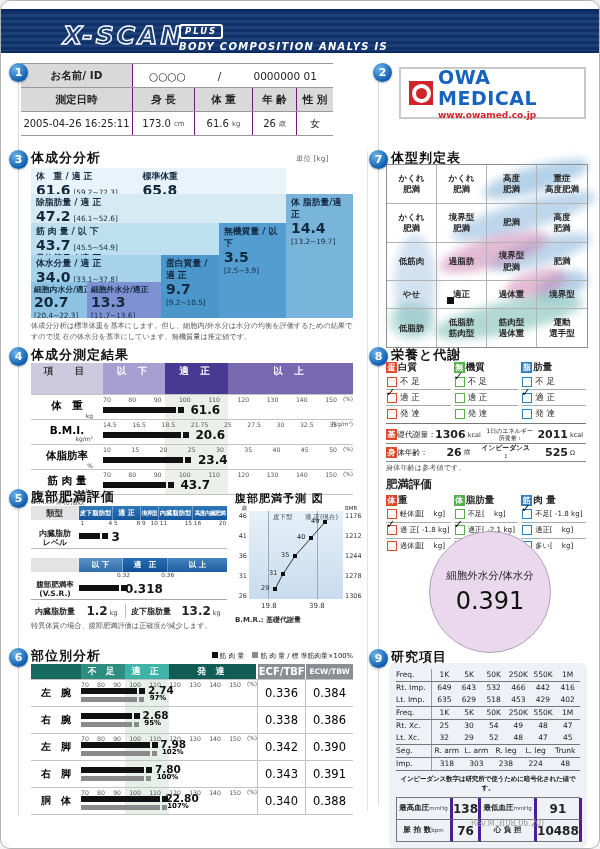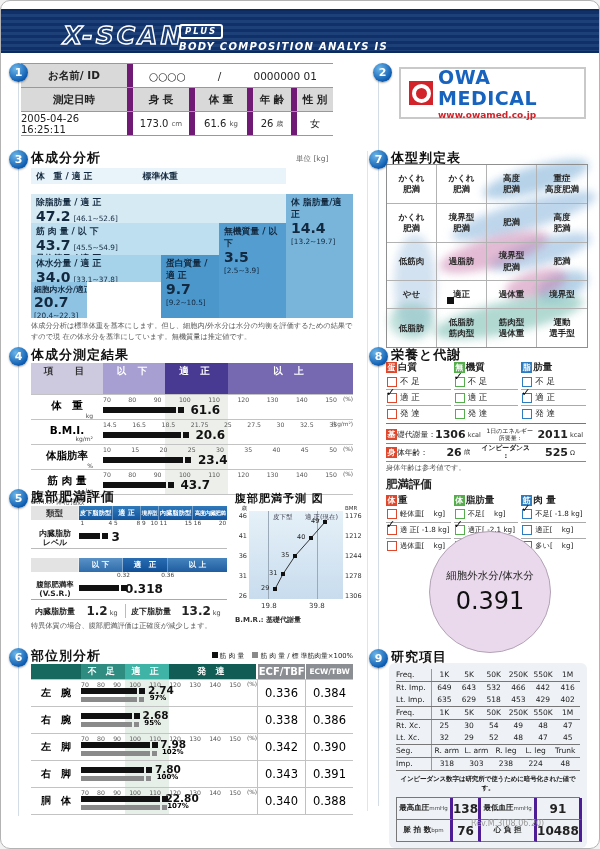--- a/index.html
+++ b/index.html
@@ -10,21 +10,21 @@
   .xscan{position:absolute;left:62px;top:10px;font-size:25px;font-weight:bold;font-style:italic;letter-spacing:3px;color:#1c3f78;-webkit-text-stroke:1.4px #fff;text-shadow:0 0 1px #fff;}
   .plus{position:absolute;left:178px;top:13px;border:2px solid #fff;border-radius:3px;color:#fff;font-size:8.5px;font-weight:bold;font-style:italic;letter-spacing:2px;padding:0 4px;line-height:11px;}
   .subtl{position:absolute;left:178px;top:30px;color:#fff;font-size:10px;font-weight:bold;font-style:italic;letter-spacing:1.3px;}
   .num{position:absolute;width:19px;height:19px;border-radius:50%;background:radial-gradient(circle at 35% 30%,#6cb6e8,#0c5ab0 72%);color:#fff;font-size:11px;font-weight:bold;line-height:19px;text-align:center;box-shadow:0 1px 2px rgba(0,0,0,.35);z-index:5;}
   .vline{position:absolute;width:1px;background:#d4dde6;z-index:0;}
   .st{position:absolute;font-size:13px;font-weight:bold;color:#111;letter-spacing:1px;z-index:2;}
   .small-note{font-size:7.2px;color:#555;line-height:1.5;}
   
   .ptable{border-top:1px solid #999;font-size:10.5px;color:#222;}
   .prow{display:grid;border-bottom:1px solid #999;height:23px;align-items:stretch;}
-  .prow>div{display:flex;align-items:center;justify-content:center;border-right:6px solid #701a75;}
+  .prow>div{display:flex;align-items:center;justify-content:center;border-right:1px solid #701a75;}
   .prow>div:last-child{border-right:none;}
   .plab{background:#d9d9d9;font-weight:bold;}
   .pname{justify-content:space-around!important;}
   .pu{font-size:7px;color:#555;margin-left:3px;}
   
   .owabox{border:2px solid #c9c9c9;background:#fff;display:flex;align-items:center;padding:5px 8px;box-sizing:border-box;}
   .owa-icon{width:24px;height:24px;background:#d2232a;display:inline-flex;align-items:center;justify-content:center;flex:none;}
   .owa-ring{width:11px;height:11px;background:#d2232a;border:4px solid #fff;border-radius:50%;}
   .owa-name{color:#1763be;font-size:19px;font-weight:bold;letter-spacing:.5px;line-height:20px;}
   .owa-url{color:#d2232a;font-size:9px;font-weight:bold;margin-top:1px;}
@@ -184,21 +184,21 @@
     <span style="margin-left:5px;">
       <span class="owa-name">OWA MEDICAL</span>
       <span class="owa-url" style="display:block;">www.owamed.co.jp</span>
     </span>
   </div>
 
   <div class="num" style="left:8px;top:149px;">3</div>
   <div class="st" style="left:30px;top:148px;">体成分分析</div>
   <div class="abs" style="left:295px;top:153px;font-size:7.5px;color:#666;">単位 [kg]</div>
   <div class="comp">
-    <div class="ccell" style="left:0;top:0;width:255px;height:16px;background:#e9f3fa;">
+    <div class="ccell" style="left:0;top:0;width:255px;height:26px;background:#e9f3fa;">
       <span class="cgrp"><span class="cl">体　重 / 適 正</span><br><span class="cv">61.6</span> <span class="cr">[59.2~72.3]</span></span>
       <span class="cgrp"><span class="cl">標準体重</span><br><span class="cv">65.8</span></span>
     </div>
     <div class="ccell" style="left:0;top:26px;width:255px;height:29px;background:#d6eaf4;">
       <span class="cl">除脂肪量 / 適 正</span><br><span class="cv">47.2</span> <span class="cr">[46.1~52.6]</span>
     </div>
     <div class="ccell" style="left:255px;top:26px;width:67px;height:124px;background:#79b5db;">
       <span class="cl" style="white-space:normal;">体 脂肪量/適 正</span><br><span class="cv">14.4</span><br><span class="cr">[13.2~19.7]</span>
     </div>
     <div class="ccell" style="left:0;top:55px;width:188px;height:32px;background:#bedff0;">
@@ -209,20 +209,23 @@
       <span class="cl" style="white-space:normal;">無機質量 / 以 下</span><br><span class="cv">3.5</span><br><span class="cr">[2.5~3.9]</span>
     </div>
     <div class="ccell" style="left:0;top:87px;width:130px;height:27px;background:#a6d2ea;">
       <span class="cl">体水分量 / 適 正</span><br><span class="cv">34.0</span> <span class="cr">[33.1~37.8]</span>
     </div>
     <div class="ccell" style="left:130px;top:87px;width:58px;height:63px;background:#4b96cb;">
       <span class="cl" style="white-space:normal;">蛋白質量 / 適 正</span><br><span class="cv">9.7</span><br><span class="cr">[9.2~10.5]</span>
     </div>
     <div class="ccell" style="left:0;top:114px;width:56px;height:36px;background:#8fc3e3;padding:2px 3px;">
       <span class="cl" style="font-size:7.8px;">細胞内水分/適正</span><br><span class="cv">20.7</span><br><span class="cr">[20.4~22.3]</span>
+    </div>
+    <div class="ccell" style="left:56px;top:114px;width:74px;height:36px;background:#7e91d2;padding:2px 4px;">
+      <span class="cl" style="font-size:7.8px;">細胞外水分/適正</span><br><span class="cv">13.3</span><br><span class="cr">[11.7~13.6]</span>
     </div>
   </div>
   <div class="abs small-note" style="left:30px;top:320px;width:322px;">体成分分析は標準体重を基本にします。但し、細胞内/外水分は水分の均衡を評価するための結果ですので現 在の体水分を基準にしています。無機質量は推定値です。</div>
 
   <div class="num" style="left:8px;top:346px;">4</div>
   <div class="st" style="left:30px;top:345px;">体成分測定結果</div>
   <div class="mtable">
     <div class="mhead">
       <div style="width:72px;background:#cdc9df;color:#333;letter-spacing:6px;">項　目</div>
       <div style="width:62px;background:#a79ed1;">以 下</div>

